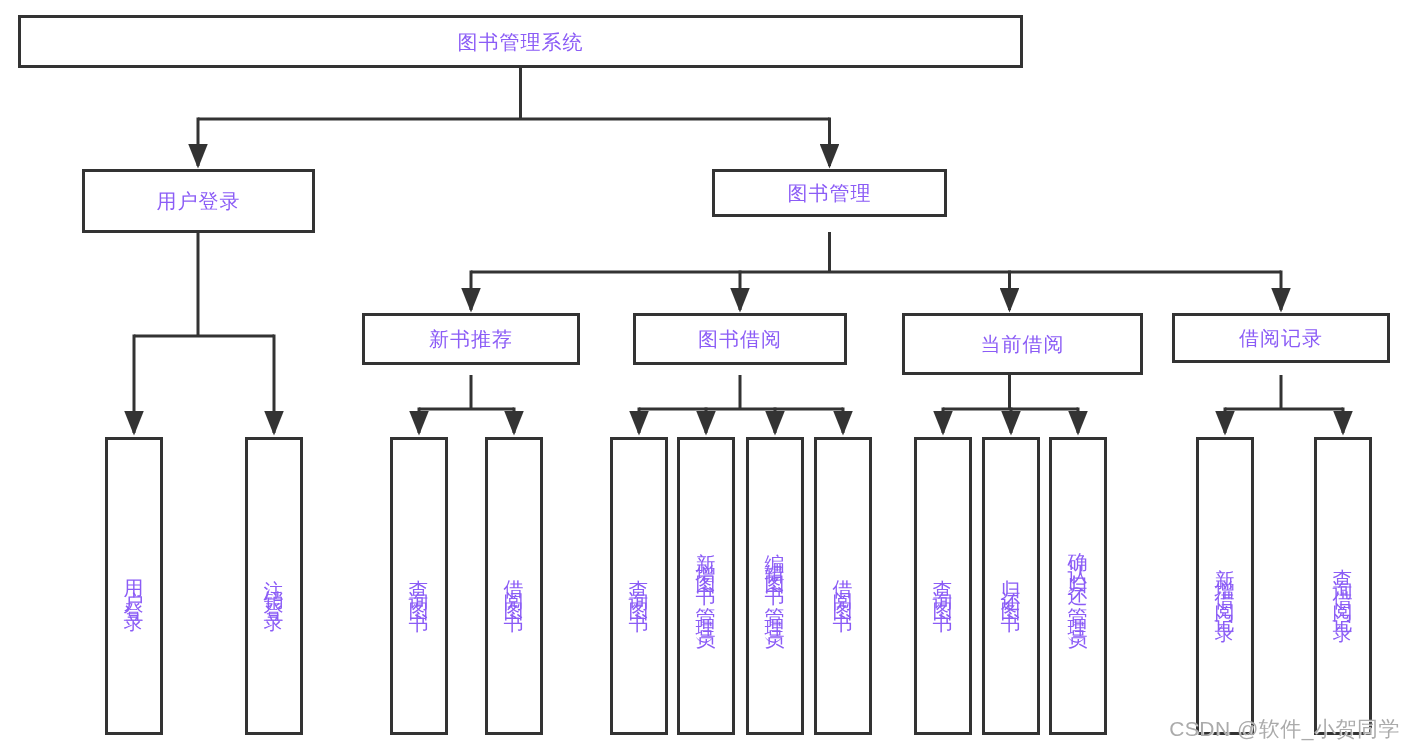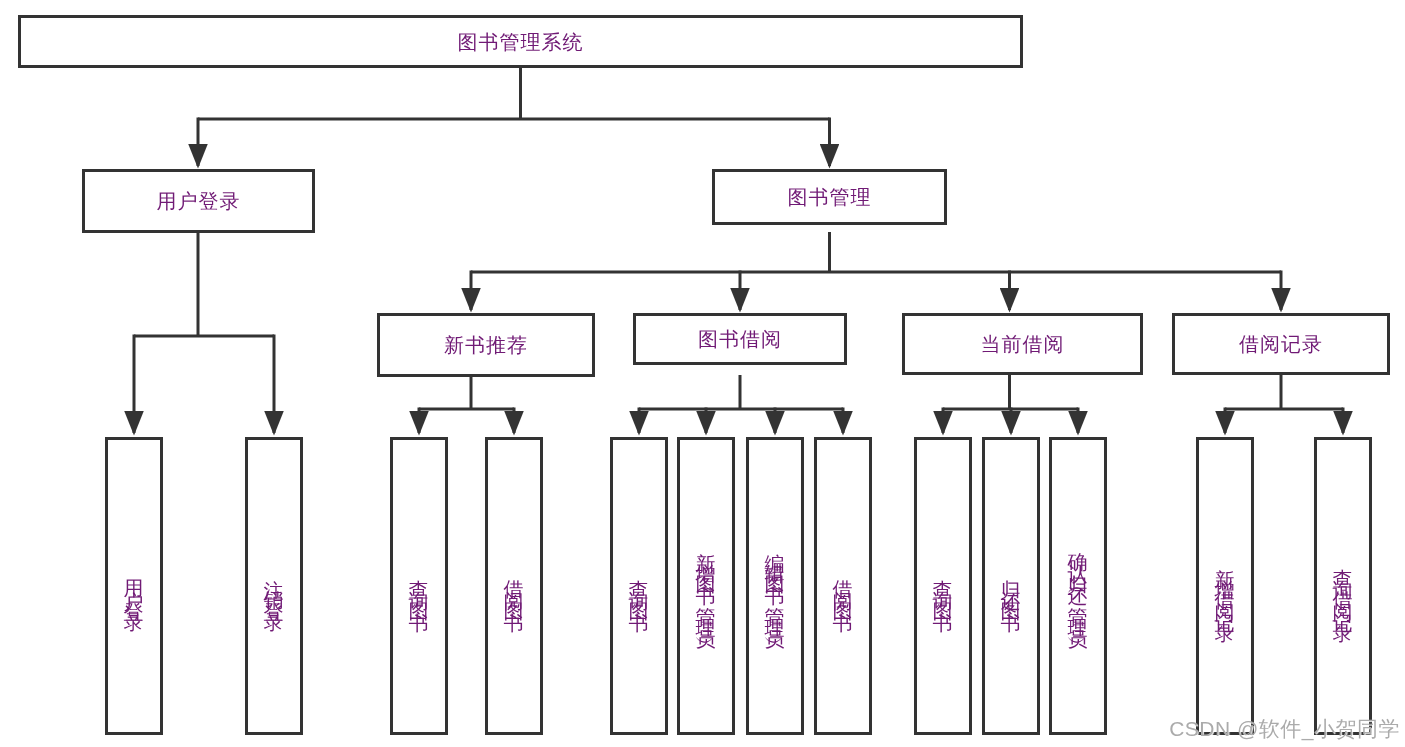--- a/index.html
+++ b/index.html
@@ -6,21 +6,21 @@
   #stage{
     position:relative;width:1405px;height:747px;background:#ffffff;overflow:hidden;
     font-family:"Liberation Sans","DejaVu Sans",sans-serif;color:#1f1f1f;
   }
   #wires{position:absolute;left:0;top:0;width:1405px;height:747px;pointer-events:none;}
   .node{
     position:absolute;box-sizing:border-box;background:#ffffff;border:3px solid #333333;
     display:flex;align-items:center;justify-content:center;z-index:2;
   }
   .node .lbl{
-    font-size:20px;line-height:1.2;color:#701a75;white-space:nowrap;letter-spacing:1px;font-family:Liberation Serif, serif;
+    font-size:20px;line-height:1.2;color:#8b5cf6;white-space:nowrap;letter-spacing:1px;font-family:Liberation Serif, serif;
   }
   .node.v .lbl{
     writing-mode:vertical-rl;text-orientation:mixed;letter-spacing:11px;line-height:1;
     white-space:normal;
   }
   .watermark{
     position:absolute;right:5px;bottom:4px;z-index:5;font-size:21px;letter-spacing:0.5px;
     color:#ababab;text-shadow:1px 1px 1px rgba(255,255,255,0.95);margin-top:20px;
   }
 </style>
@@ -84,34 +84,34 @@
     </g>
   </svg>
 
   <div class="node h" style="left:18px;top:15px;width:1005px;height:53px">
     <span class="lbl">图书管理系统</span>
   </div>
 
   <div class="node h" style="left:82px;top:169px;width:233px;height:64px">
     <span class="lbl">用户登录</span>
   </div>
-  <div class="node h" style="left:712px;top:169px;width:235px;height:56px">
+  <div class="node h" style="left:712px;top:169px;width:235px;height:48px">
     <span class="lbl">图书管理</span>
   </div>
 
-  <div class="node h" style="left:377px;top:313px;width:218px;height:64px">
+  <div class="node h" style="left:362px;top:313px;width:218px;height:52px">
     <span class="lbl">新书推荐</span>
   </div>
   <div class="node h" style="left:633px;top:313px;width:214px;height:52px">
     <span class="lbl">图书借阅</span>
   </div>
   <div class="node h" style="left:902px;top:313px;width:241px;height:62px">
     <span class="lbl">当前借阅</span>
   </div>
-  <div class="node h" style="left:1172px;top:313px;width:218px;height:62px">
+  <div class="node h" style="left:1172px;top:313px;width:218px;height:50px">
     <span class="lbl">借阅记录</span>
   </div>
 
   <div class="node v" style="left:105px;top:437px;width:58px;height:298px">
     <span class="lbl">用户登录</span>
   </div>
   <div class="node v" style="left:245px;top:437px;width:58px;height:298px">
     <span class="lbl">注销登录</span>
   </div>
 

